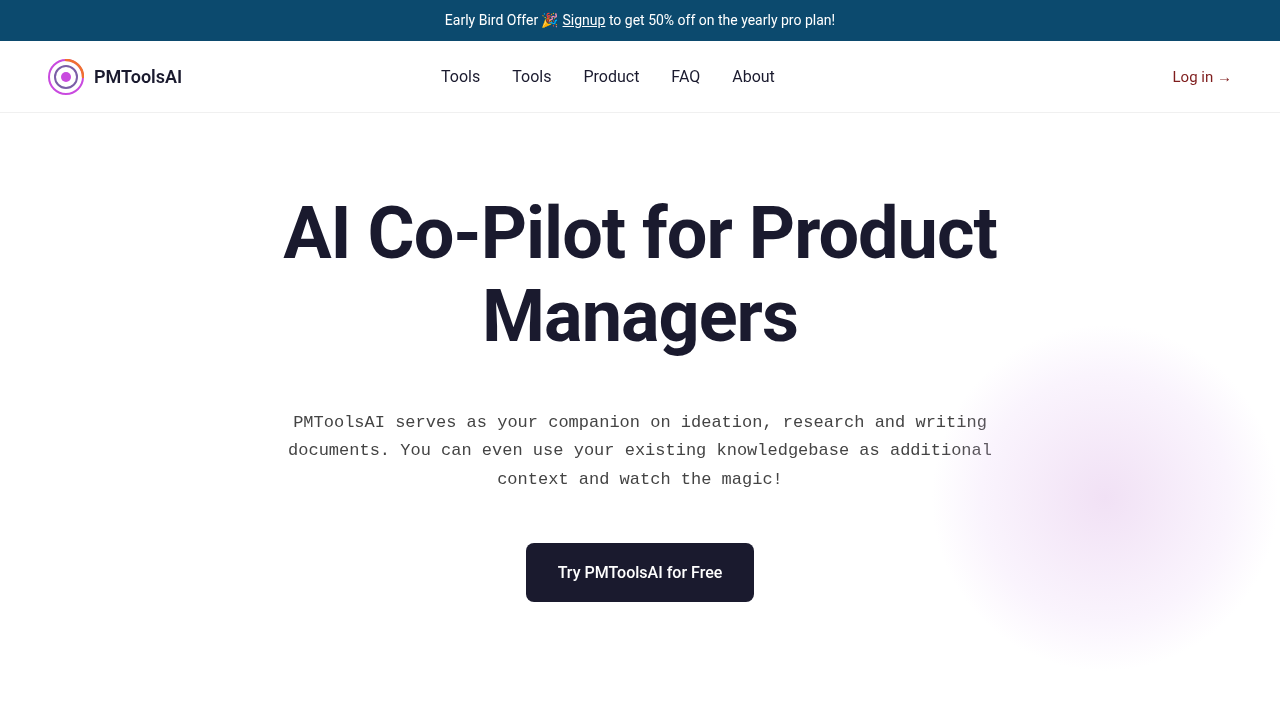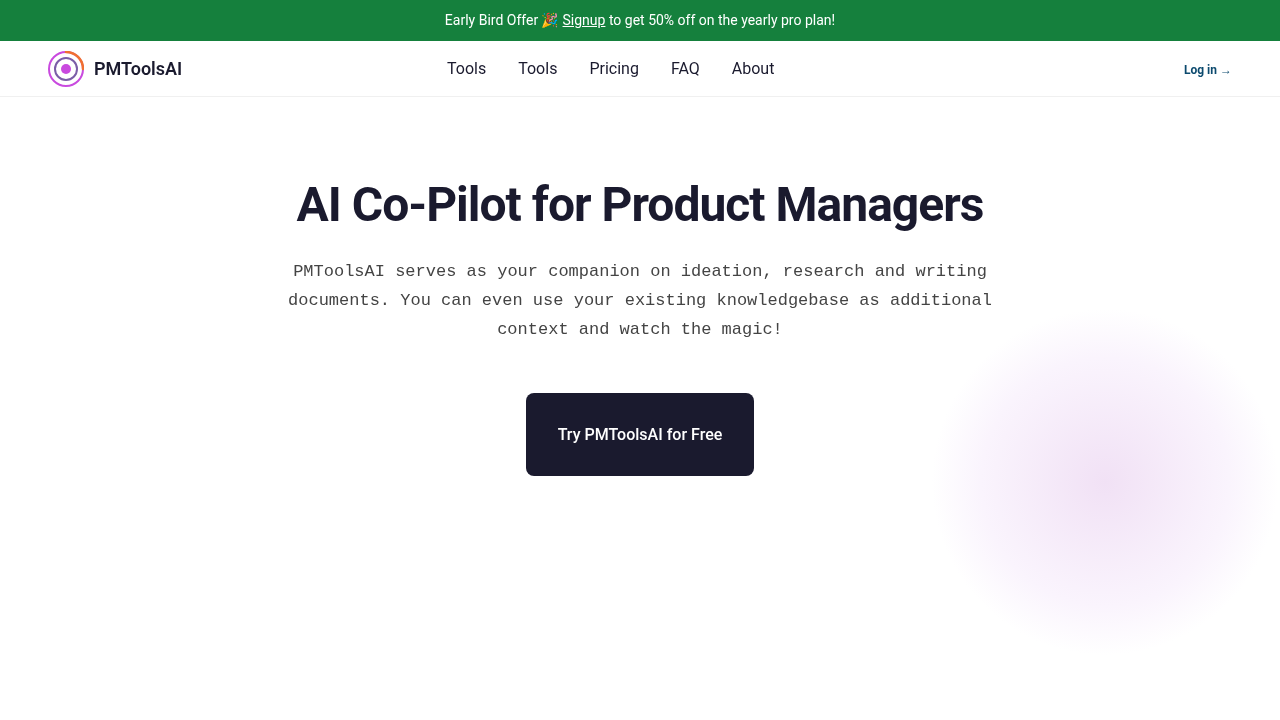--- a/index.html
+++ b/index.html
@@ -11,40 +11,40 @@
     body {
       font-family: -apple-system, BlinkMacSystemFont, 'Segoe UI', Roboto, sans-serif;
       background: #ffffff;
       width: 1280px;
       min-height: 720px;
       overflow-x: hidden;
     }
 
     
     .announcement-bar {
-      background: #15803d;
+      background: #0c4a6e;
       color: #ffffff;
       text-align: center;
       padding: 10px 37px;
       font-size: 14px;
       line-height: 1.5;
     }
 
     .announcement-bar a {
       color: #ffffff;
       text-decoration: underline;
       cursor: pointer;
     }
 
     
     .navbar {
       display: flex;
       align-items: center;
       padding: 12px 48px;
-      height: 56px;
+      height: 72px;
       border-bottom: 1px solid #f0f0f0;
       background: #ffffff;
     }
 
     .logo-area {
       display: flex;
       align-items: center;
       gap: 10px;
       text-decoration: none;
       color: #1a1a2e;
@@ -76,25 +76,25 @@
       text-decoration: none;
       cursor: pointer;
       font-weight: 400;
     }
 
     .nav-right {
       margin-left: auto;
     }
 
     .login-link {
-      font-size: 12px;
-      color: #0c4a6e;
+      font-size: 15px;
+      color: #7f1d1d;
       text-decoration: none;
       cursor: pointer;
-      font-weight: 700;
+      font-weight: 400;
     }
 
     
     .hero {
       display: flex;
       flex-direction: column;
       align-items: center;
       padding: 80px 40px 60px;
       text-align: center;
       position: relative;
@@ -108,44 +108,44 @@
       position: absolute;
       bottom: 0;
       right: 0;
       width: 350px;
       height: 350px;
       background: radial-gradient(ellipse at center, rgba(220, 180, 230, 0.4) 0%, rgba(230, 200, 245, 0.2) 50%, transparent 70%);
       pointer-events: none;
     }
 
     .hero-title {
-      font-size: 48px;
+      font-size: 72px;
       font-weight: 700;
       color: #1a1a2e;
       line-height: 1.15;
       max-width: 750px;
-      margin-bottom: 26px;
+      margin-bottom: 50px;
       letter-spacing: -1px;
     }
 
     .hero-subtitle {
       font-size: 17px;
       color: #444;
       line-height: 1.7;
       max-width: 750px;
       margin-bottom: 48px;
       font-family: 'Courier New', monospace;
       font-weight: 400;
     }
 
     .cta-button {
       background: #1a1a2e;
       color: #ffffff;
       border: none;
-      padding: 32px 32px;
+      padding: 20px 32px;
       font-size: 16px;
       font-weight: 500;
       border-radius: 8px;
       cursor: pointer;
       text-decoration: none;
       display: inline-block;
     }
   </style>
 </head>
 <body>
@@ -162,21 +162,21 @@
       <circle cx="18" cy="18" r="11" stroke="#7b5ea7" stroke-width="2" fill="none"></circle>
       <circle cx="18" cy="18" r="5" fill="#c94adf"></circle>
       <path d="M18 1 A17 17 0 0 1 35 18" stroke="#f07030" stroke-width="2.5" stroke-linecap="round" fill="none"></path>
     </svg>
     <span class="logo-text">PMToolsAI</span>
   </div>
 
   <div class="nav-links">
     <a class="nav-link">Tools</a>
     <a class="nav-link">Tools</a>
-    <a class="nav-link">Pricing</a>
+    <a class="nav-link">Product</a>
     <a class="nav-link">FAQ</a>
     <a class="nav-link">About</a>
   </div>
 
   <div class="nav-right">
     <a class="login-link">Log in →</a>
   </div>
 </nav>
 
 <section class="hero">

